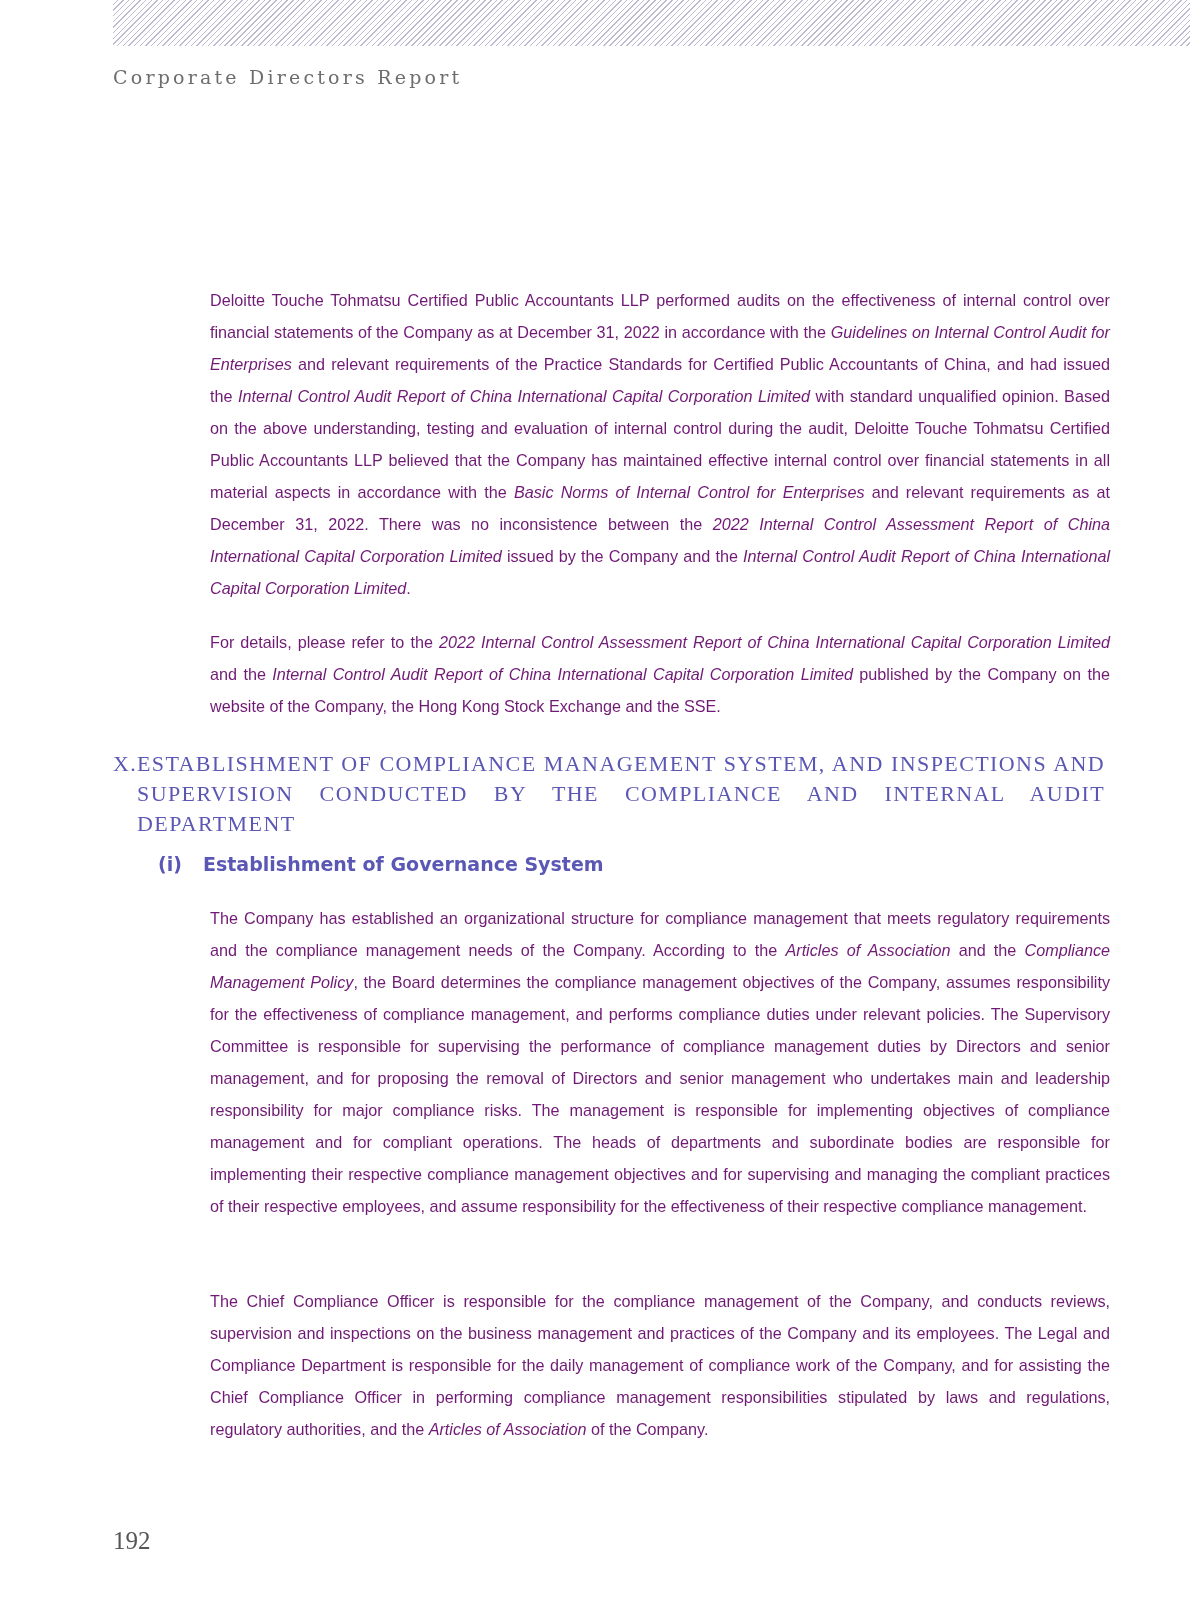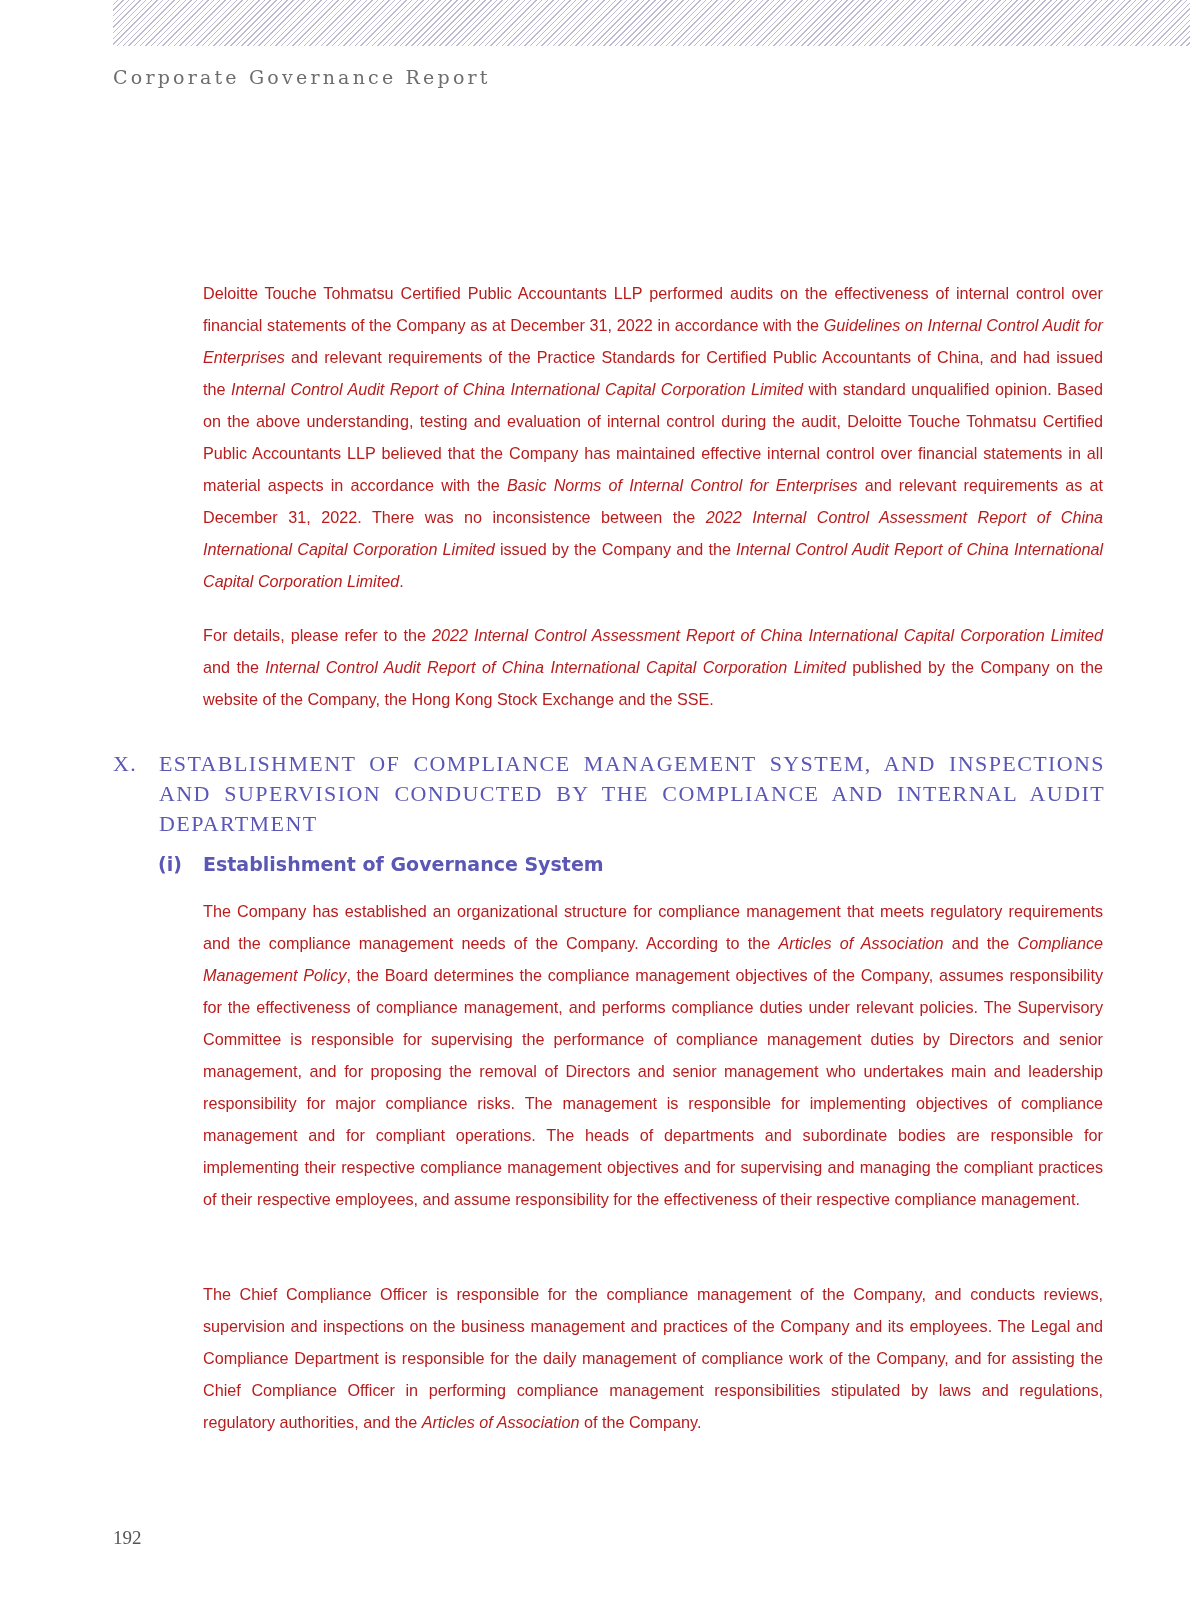--- a/index.html
+++ b/index.html
@@ -10,48 +10,48 @@
     opacity: 0.95;
   }
   .running-head {
     position: absolute; left: 113px; top: 66px;
     font-family: "DejaVu Serif", serif; font-size: 19px; letter-spacing: 3.2px;
     color: #6d6d6d; font-weight: normal;
   }
   .body-text {
     position: absolute; left: 203px; width: 900px;
     font-family: "Liberation Sans", sans-serif; font-size: 16.2px;
-    line-height: 32px; color: #b91c1c; text-align: justify;
-    margin: 0;
+    line-height: 32px; color: #701a75; text-align: justify;
+    margin: 7px;
   }
   .body-text i { font-style: italic; }
   .section-heading {
     position: absolute; left: 113px; top: 749px; width: 992px;
     font-family: "Liberation Serif", serif; font-size: 22px; line-height: 30px;
     color: #5b57b4; letter-spacing: 1.4px; text-transform: uppercase;
   }
   .section-heading .num { position: absolute; left: 0; top: 0; }
-  .section-heading .txt { display: block; margin-left: 46px; text-align: justify; text-align-last: left; }
+  .section-heading .txt { display: block; margin-left: 24px; text-align: justify; text-align-last: left; }
   .sub-heading {
     position: absolute; left: 158px; top: 853px;
     font-family: "DejaVu Sans", sans-serif; font-size: 19px; font-weight: bold;
     color: #5b57b4;
   }
   .sub-heading .num { display: inline-block; width: 45px; }
   .page-number {
     position: absolute; left: 113px; top: 1527px;
-    font-family: "Liberation Serif", serif; font-size: 19px; color: #555555;
+    font-family: "Liberation Serif", serif; font-size: 25px; color: #555555;
   }
 </style>
 </head>
 <body>
 
 <div class="hatch"></div>
 
-<div class="running-head">Corporate Governance Report</div>
+<div class="running-head">Corporate Directors Report</div>
 
 <p class="body-text" style="top:277px;"><span>Deloitte Touche Tohmatsu Certified Public Accountants LLP performed audits on the effectiveness of internal control over financial statements of the Company as at December 31, 2022 in accordance with the </span><i>Guidelines on Internal Control Audit for Enterprises</i><span> and relevant requirements of the Practice Standards for Certified Public Accountants of China, and had issued the </span><i>Internal Control Audit Report of China International Capital Corporation Limited</i><span> with standard unqualified opinion. Based on the above understanding, testing and evaluation of internal control during the audit, Deloitte Touche Tohmatsu Certified Public Accountants LLP believed that the Company has maintained effective internal control over financial statements in all material aspects in accordance with the </span><i>Basic Norms of Internal Control for Enterprises</i><span> and relevant requirements as at December 31, 2022. There was no inconsistence between the </span><i>2022 Internal Control Assessment Report of China International Capital Corporation Limited</i><span> issued by the Company and the </span><i>Internal Control Audit Report of China International Capital Corporation Limited</i><span>.</span></p>
 
 <p class="body-text" style="top:619px;"><span>For details, please refer to the </span><i>2022 Internal Control Assessment Report of China International Capital Corporation Limited</i><span> and the </span><i>Internal Control Audit Report of China International Capital Corporation Limited</i><span> published by the Company on the website of the Company, the Hong Kong Stock Exchange and the SSE.</span></p>
 
 <div class="section-heading">
   <span class="num">X.</span>
   <span class="txt">Establishment of Compliance Management System, and Inspections and Supervision Conducted by the Compliance and Internal Audit Department</span>
 </div>
 

